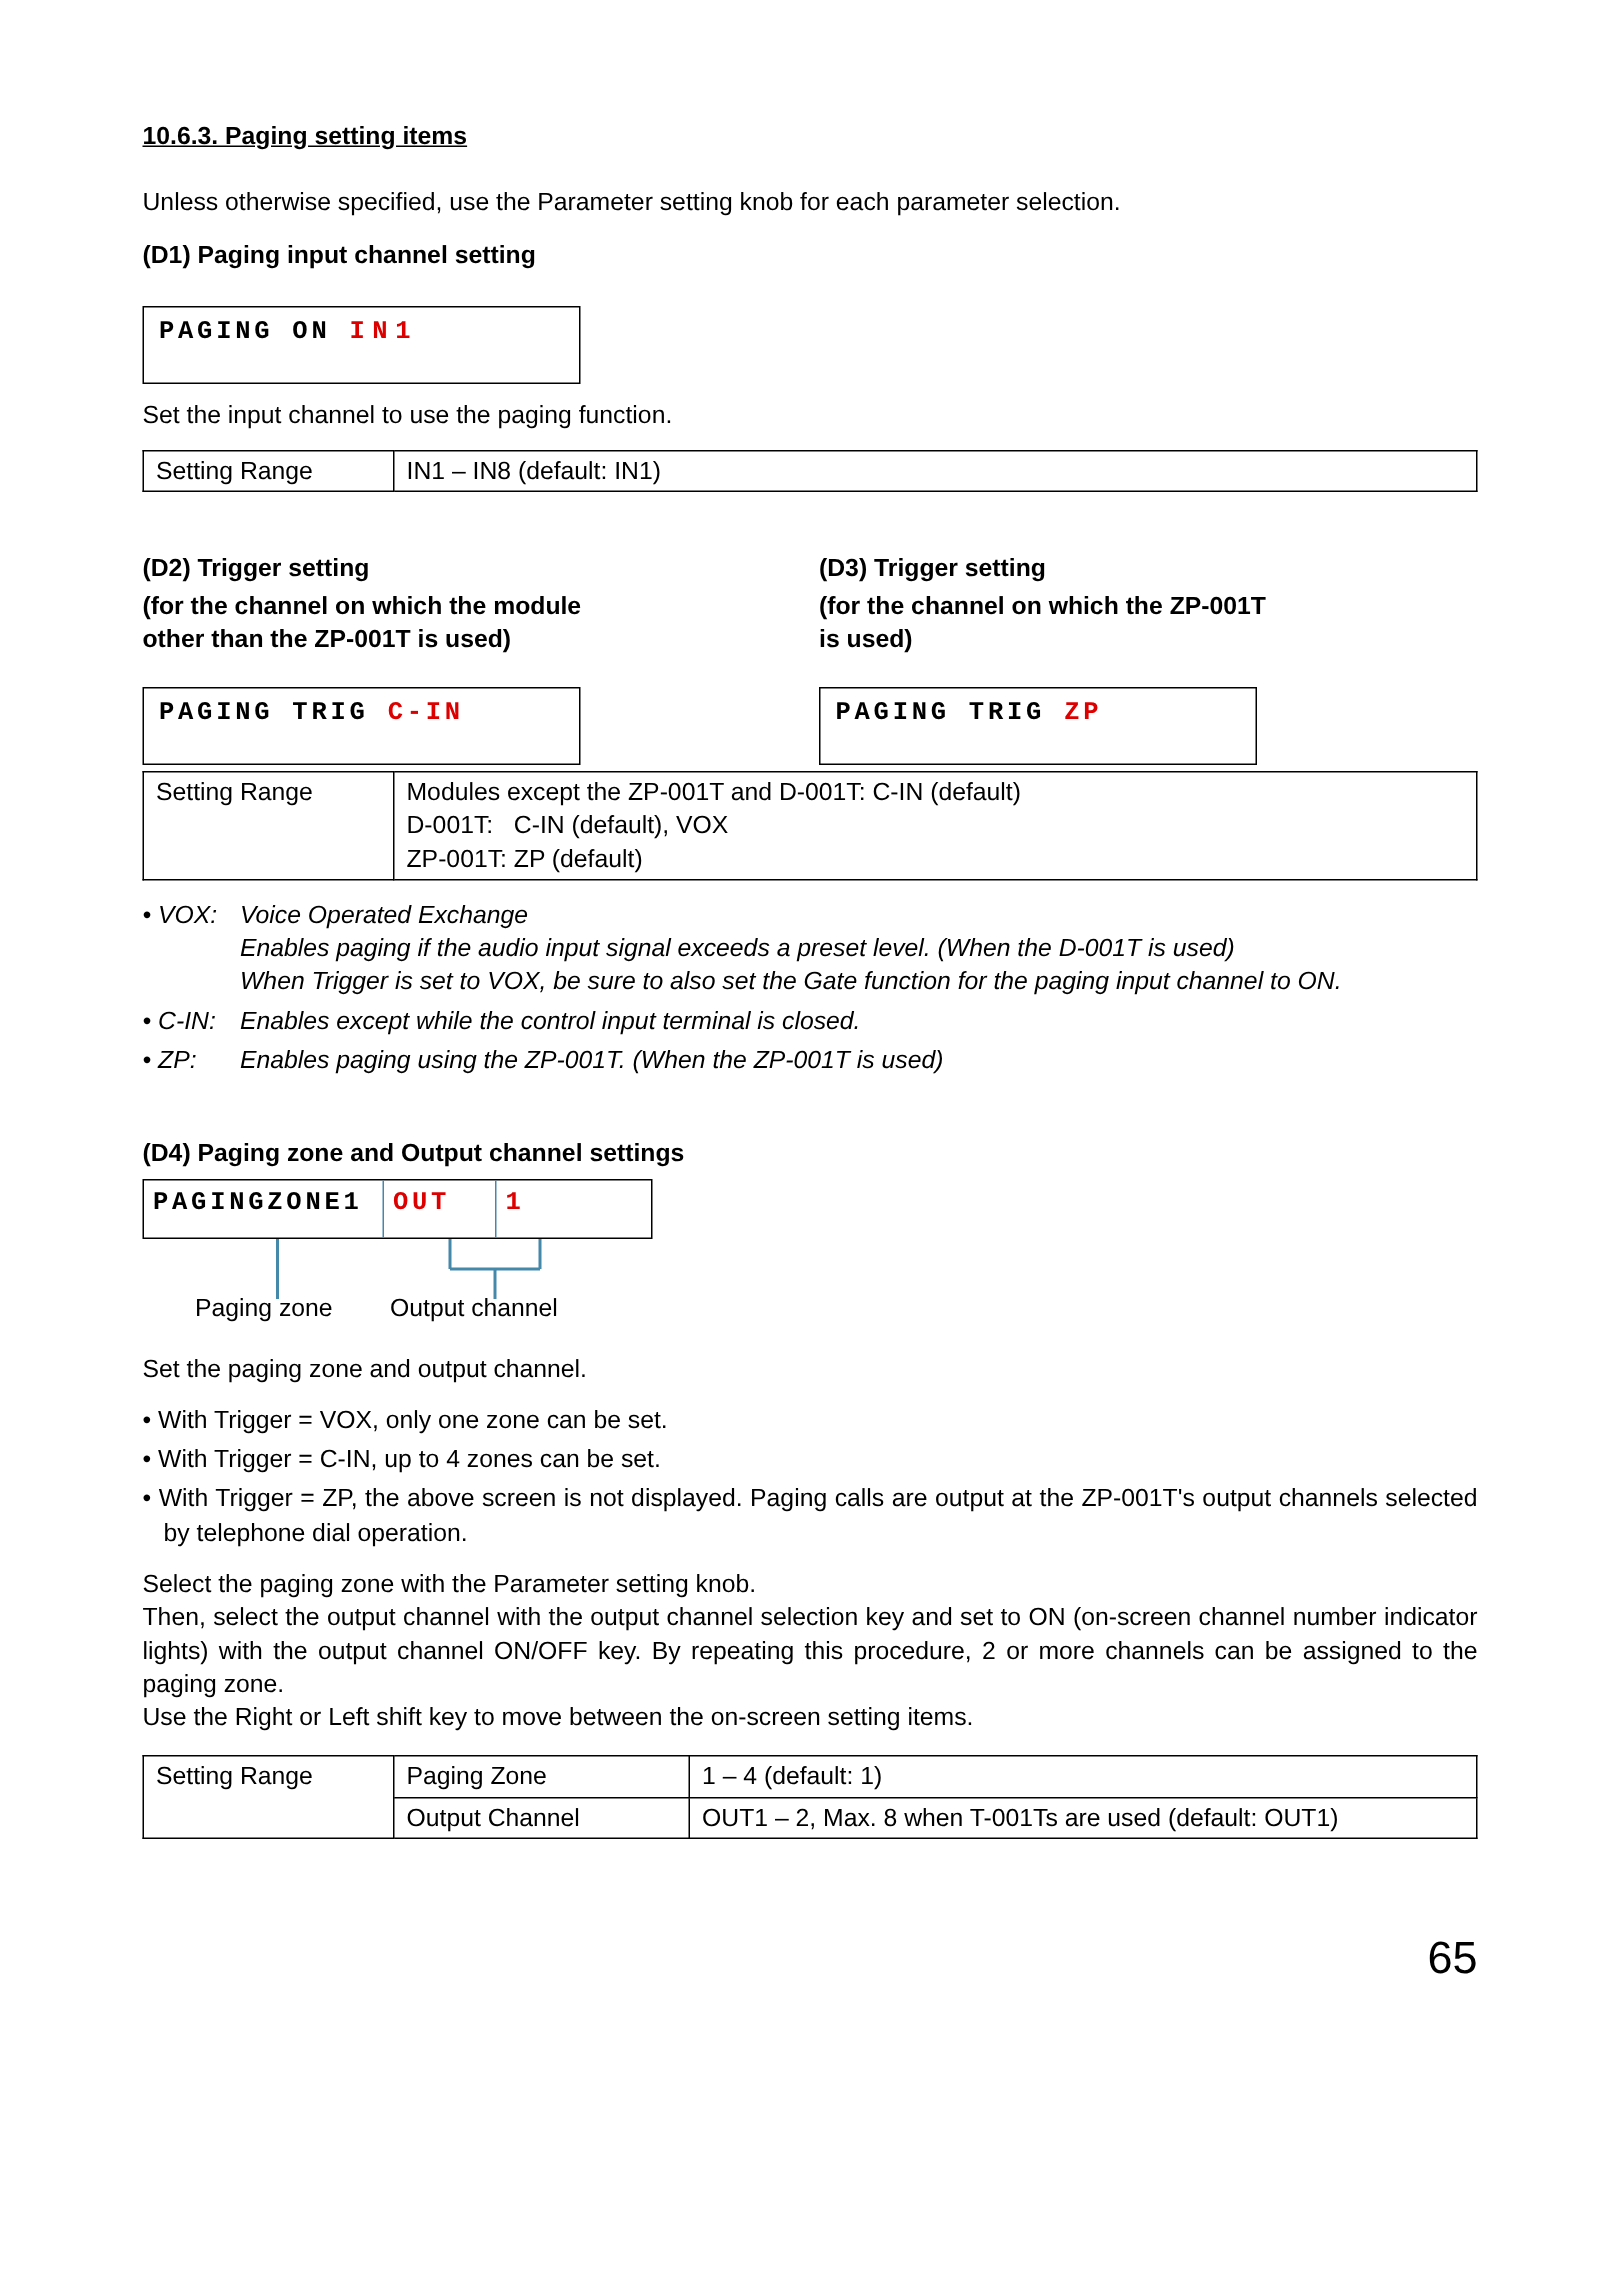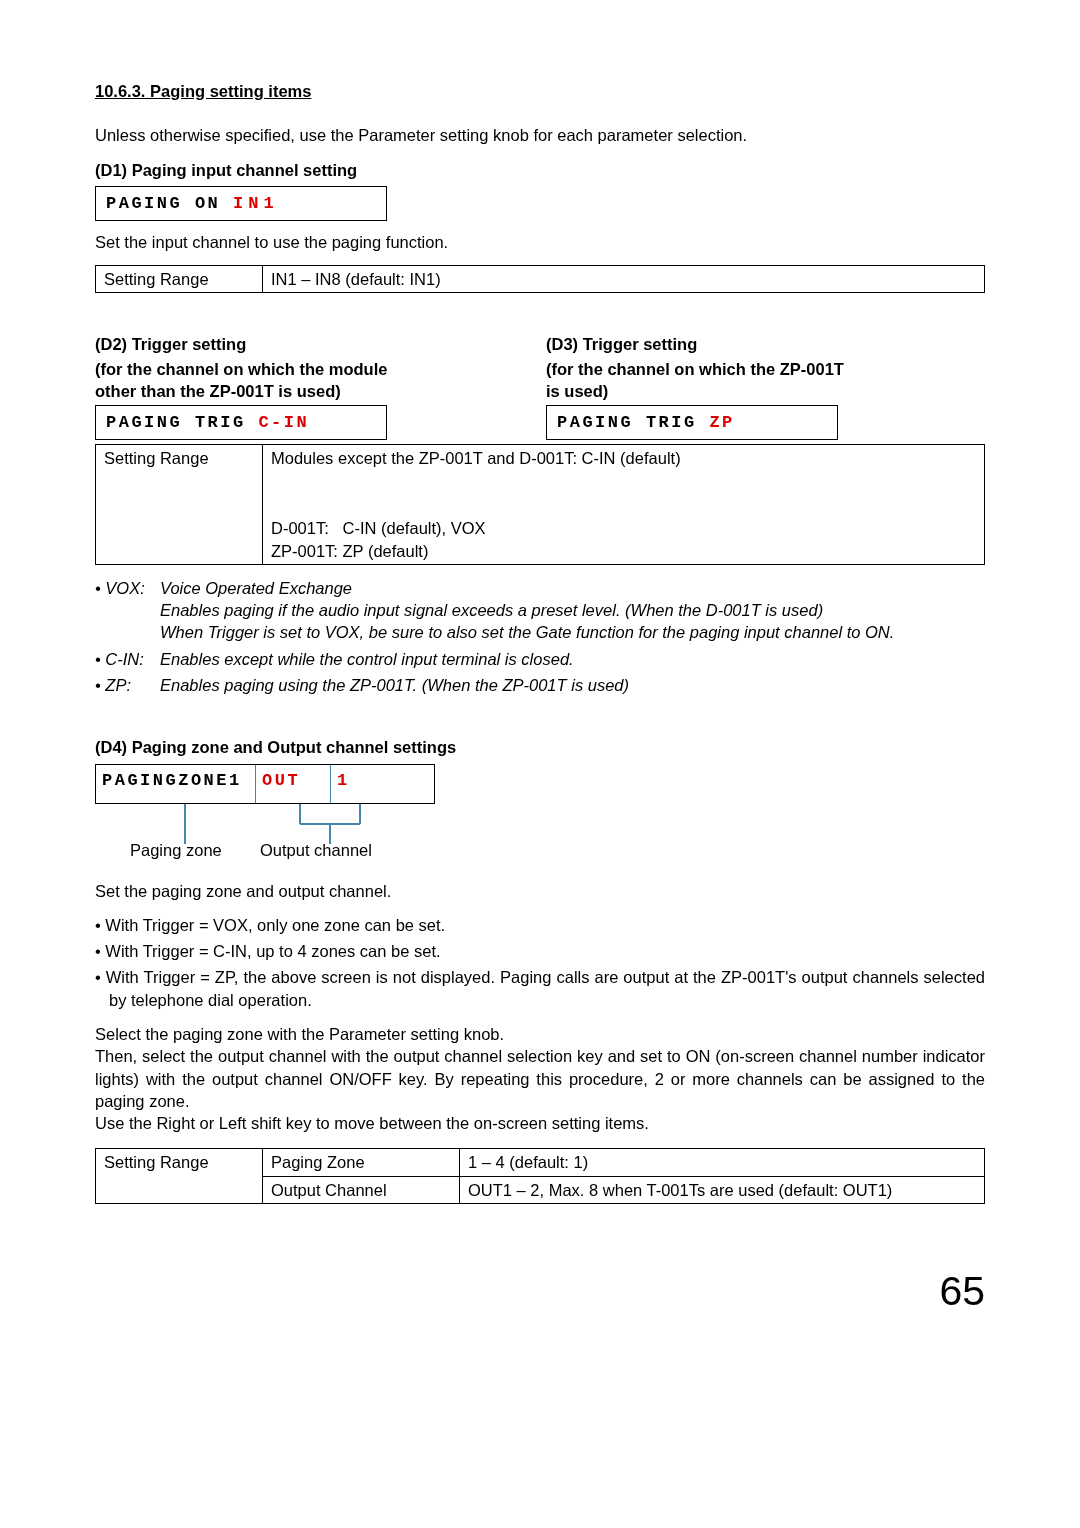--- a/index.html
+++ b/index.html
@@ -11,27 +11,27 @@
       font-size: 16.5px;
       line-height: 1.35;
       color: #000;
     }
     .bold { font-weight: bold; }
     .section-heading { font-weight: bold; margin-bottom: 22px; text-decoration: underline; }
     .subheading { font-weight: bold; margin-bottom: 2px; }
     .lcd-box {
       border: 1.5px solid #000;
       display: inline-block;
-      padding: 6px 10px 4px 10px;
+      padding: 6px 10px 21px 10px;
       font-family: "Courier New", monospace;
       font-weight: bold;
       letter-spacing: 2.5px;
       font-size: 17px;
       min-width: 270px;
-      margin-top: 3px;
+      margin-top: 21px;
     }
     .lcd-box .red { color: #d00; }
     .lcd-box .r-spaced { letter-spacing: 5px; }
     .para { margin: 10px 0 12px 0; }
     table.range {
       border-collapse: collapse;
       width: 100%;
       margin: 4px 0;
     }
     table.range td {
@@ -87,21 +87,21 @@
       width: 30px;
     }
     .connector-wrap {
       margin-left: 10px;
       height: 45px;
       position: relative;
       width: 280px;
     }
     .pagenum {
       text-align: right;
-      font-size: 41px;
+      font-size: 30px;
       margin-top: 60px;
     }
     .justify { text-align: justify; }
   </style>
 </head>
 <body>
 
 <div>
 
   <div class="section-heading">10.6.3. Paging setting items</div>
@@ -149,21 +149,21 @@
     </div>
   </div>
 
 
   <table class="range">
     <tbody>
         <tr>
       <td class="label">Setting Range</td>
       <td>
         <div>Modules except the ZP-001T and D-001T: C-IN (default)</div>
-        <div style="white-space:pre;margin-top:48px;">D-001T:   C-IN (default), VOX</div>
+        <div style="white-space:pre;">D-001T:   C-IN (default), VOX</div>
         <div>ZP-001T: ZP (default)</div>
       </td>
     </tr>
   </tbody>
     </table>
 
   <div class="bullets">
     <div class="bullet-row">
       <div class="lbl">• VOX:</div>
       <div class="txt">

